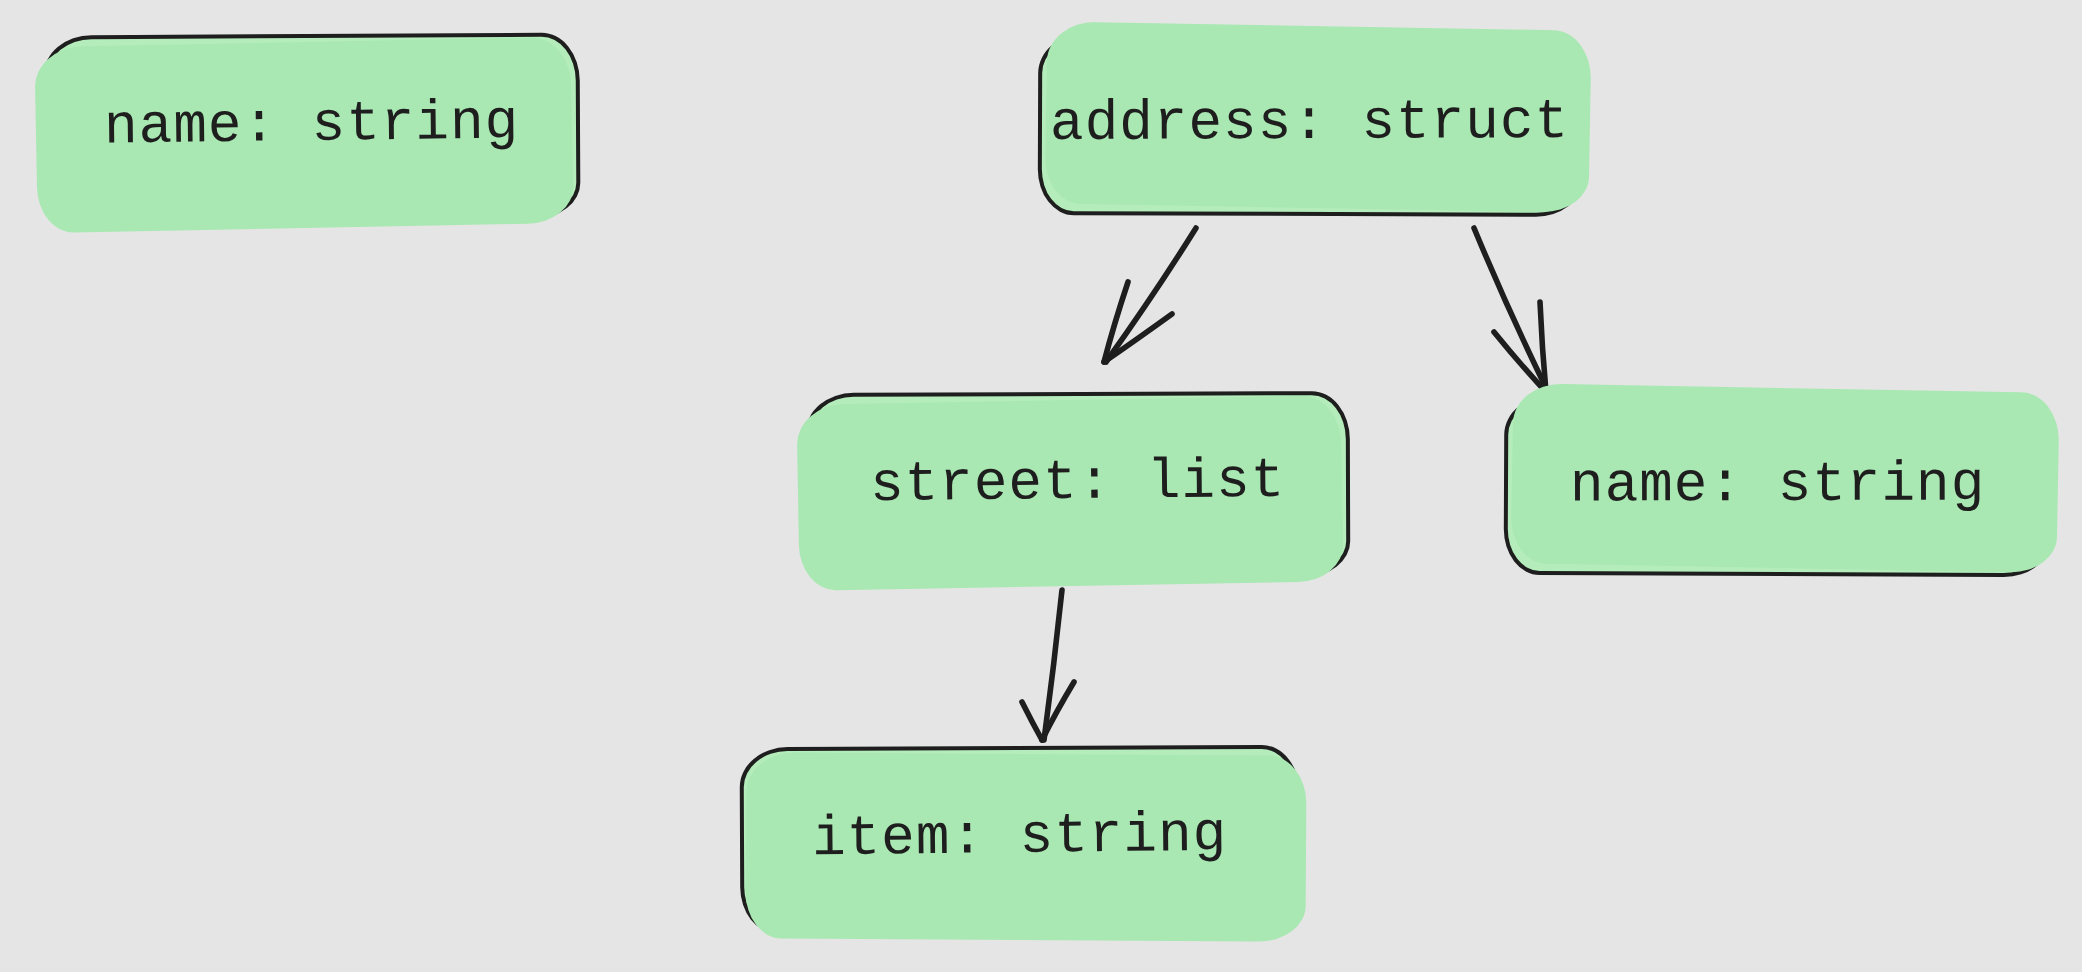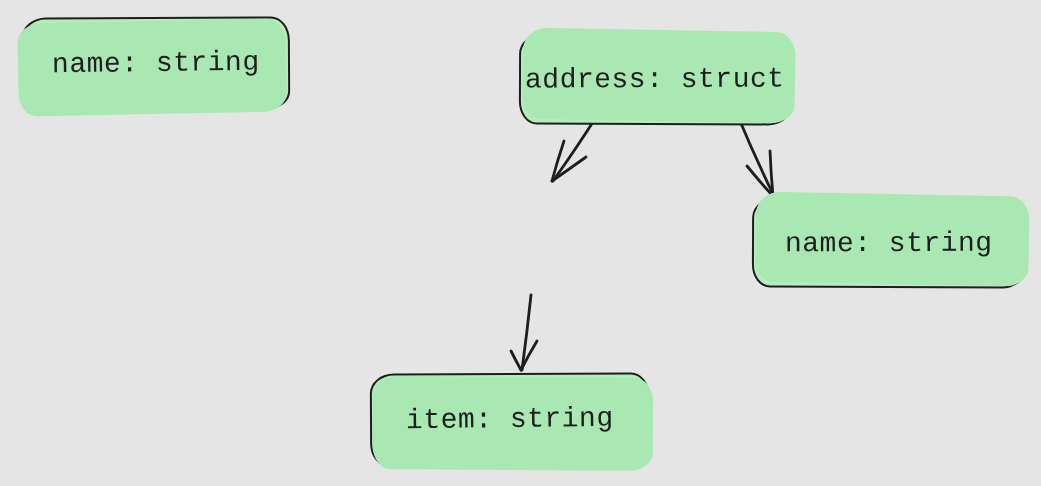--- a/index.html
+++ b/index.html
@@ -48,21 +48,21 @@
     inset: -2px;
     background: #a9e8b2;
     border-radius: inherit;
     z-index: -1;
     transform: translate(-4px, 4px) rotate(-0.8deg);
   }
   .node.offset-tr::before { transform: translate(4px, -4px) rotate(0.8deg); }
   .node.offset-br::before { transform: translate(3px, 4px) rotate(0.6deg); }
 
   .node-name    { left: 22px;  top: 17px;  width: 268px; height: 93px; transform: rotate(-0.3deg); }
-  .node-address { left: 519px; top: 34px;  width: 272px; height: 91px; transform: rotate(0.2deg); }
+  .node-address { left: 519px; top: 17px;  width: 272px; height: 91px; transform: rotate(0.2deg); }
   .node-street  { left: 403px; top: 196px; width: 272px; height: 93px; transform: rotate(-0.2deg); }
   .node-city    { left: 752px; top: 198px; width: 273px; height: 90px; transform: rotate(0.25deg); }
   .node-item    { left: 370px; top: 373px; width: 280px; height: 93px; transform: rotate(-0.25deg); }
 
   .node-label {
     pointer-events: none;
     white-space: nowrap;
     transform: rotate(-0.4deg);
   }
 </style>
@@ -93,20 +93,23 @@
   </svg>
 
   <div class="node node-name">
     <span class="node-label">name: string</span>
   </div>
 
   <div class="node node-address offset-tr">
     <span class="node-label">address: struct</span>
   </div>
 
+  <div class="node node-street">
+    <span class="node-label">street: list</span>
+  </div>
 
   <div class="node node-city offset-tr">
     <span class="node-label">name: string</span>
   </div>
 
   <div class="node node-item offset-br">
     <span class="node-label">item: string</span>
   </div>
 
 </div>

